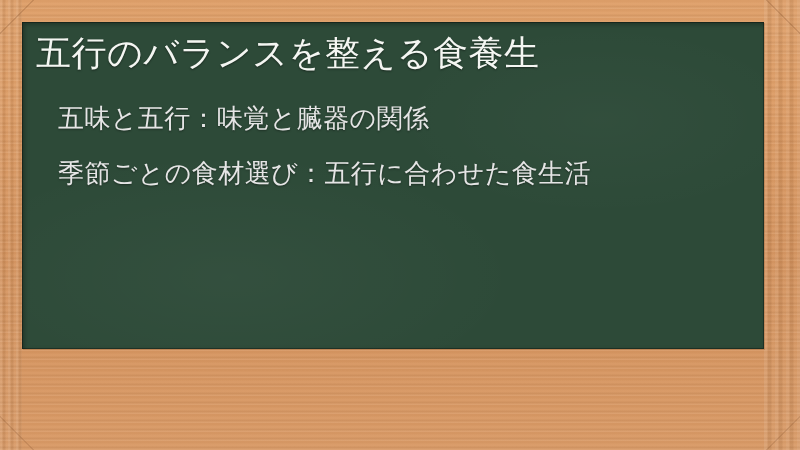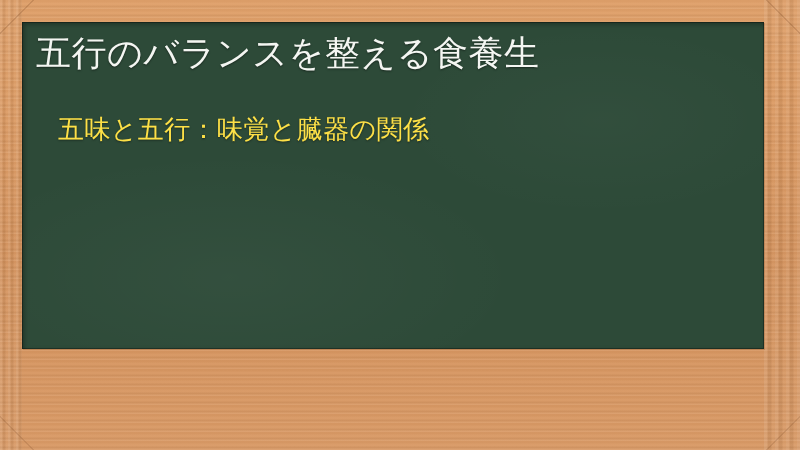--- a/index.html
+++ b/index.html
@@ -135,24 +135,24 @@
     position: absolute;
     left: 36px;
     top: 83px;
     margin: 0;
     padding: 0;
     list-style: none;
   }
   .bullet {
     font-size: 26px;
     line-height: 1.0;
-    color: #fde047;
+    color: #e5e5e5;
     letter-spacing: 0.4px;
     white-space: nowrap;
-    margin: 11px 0 29px 0;
+    margin: 0 0 29px 0;
     text-shadow: 0 1px 2px rgba(0,0,0,0.40);
   }
   .bullet:last-child { margin-bottom: 0; }
 
   
   .chalk {
     position: absolute;
     left: 653px;
     top: 394px;
     width: 60px;
@@ -174,20 +174,21 @@
   <div class="mitre bl"></div>
   <div class="mitre br"></div>
 
   <div class="board">
     <div class="board-inner">
 
       <h1 class="title">五行のバランスを整える食養生</h1>
 
       <ul class="bullets">
         <li class="bullet">五味と五行：味覚と臓器の関係</li>
+        <li class="bullet">季節ごとの食材選び：五行に合わせた食生活</li>
       </ul>
 
       <div class="chalk"></div>
 
     </div>
   </div>
 
 </div>
 
 </body></html>

